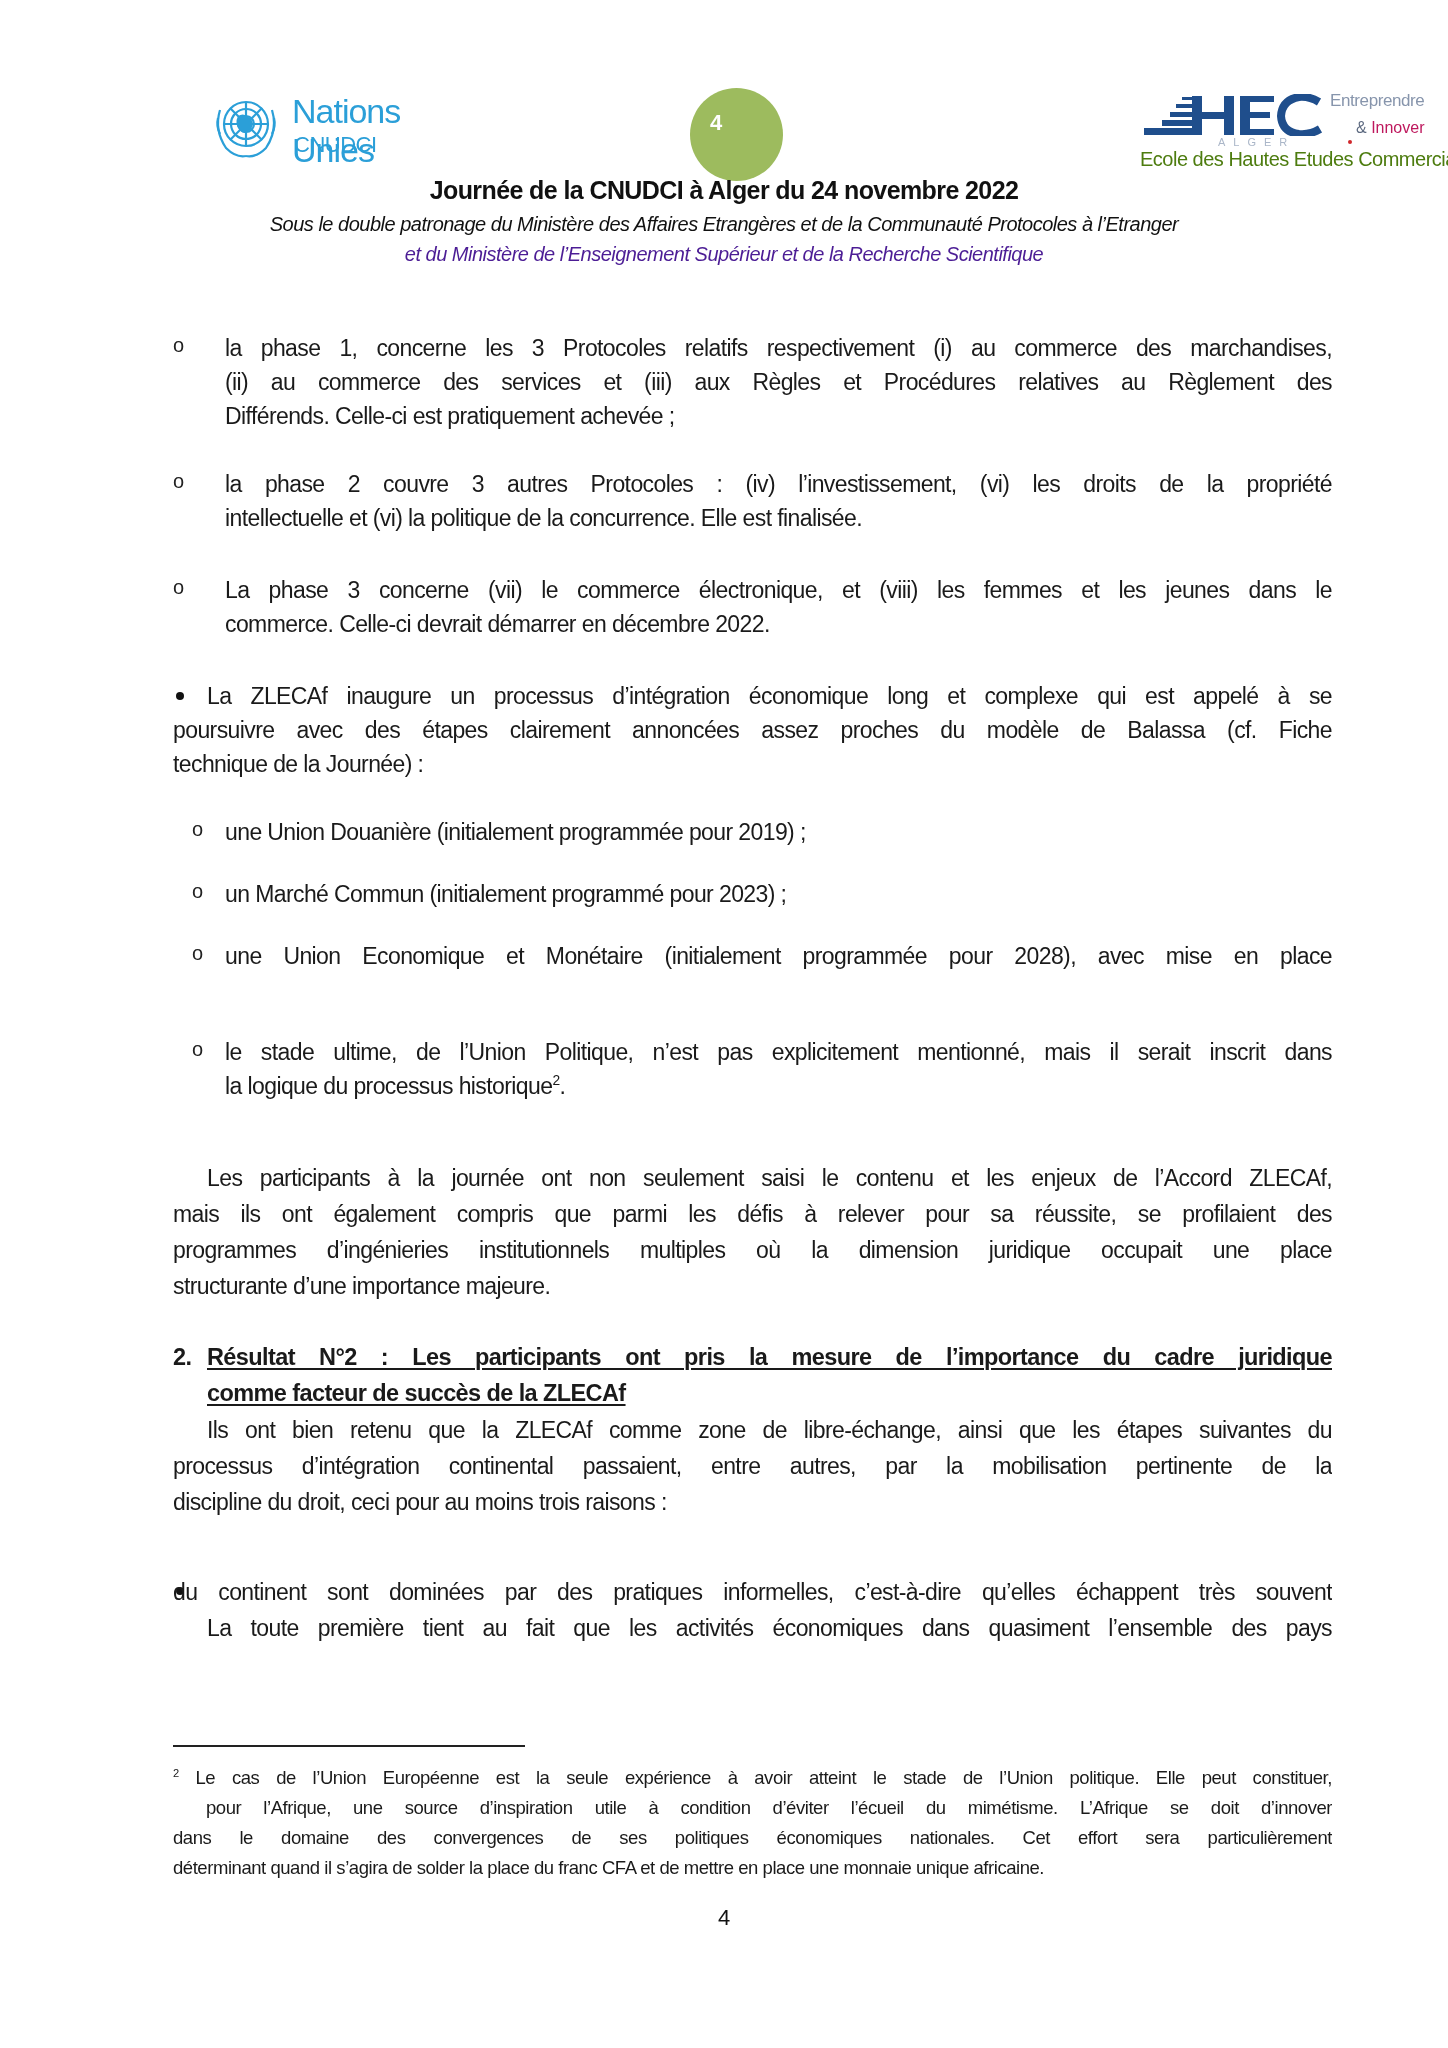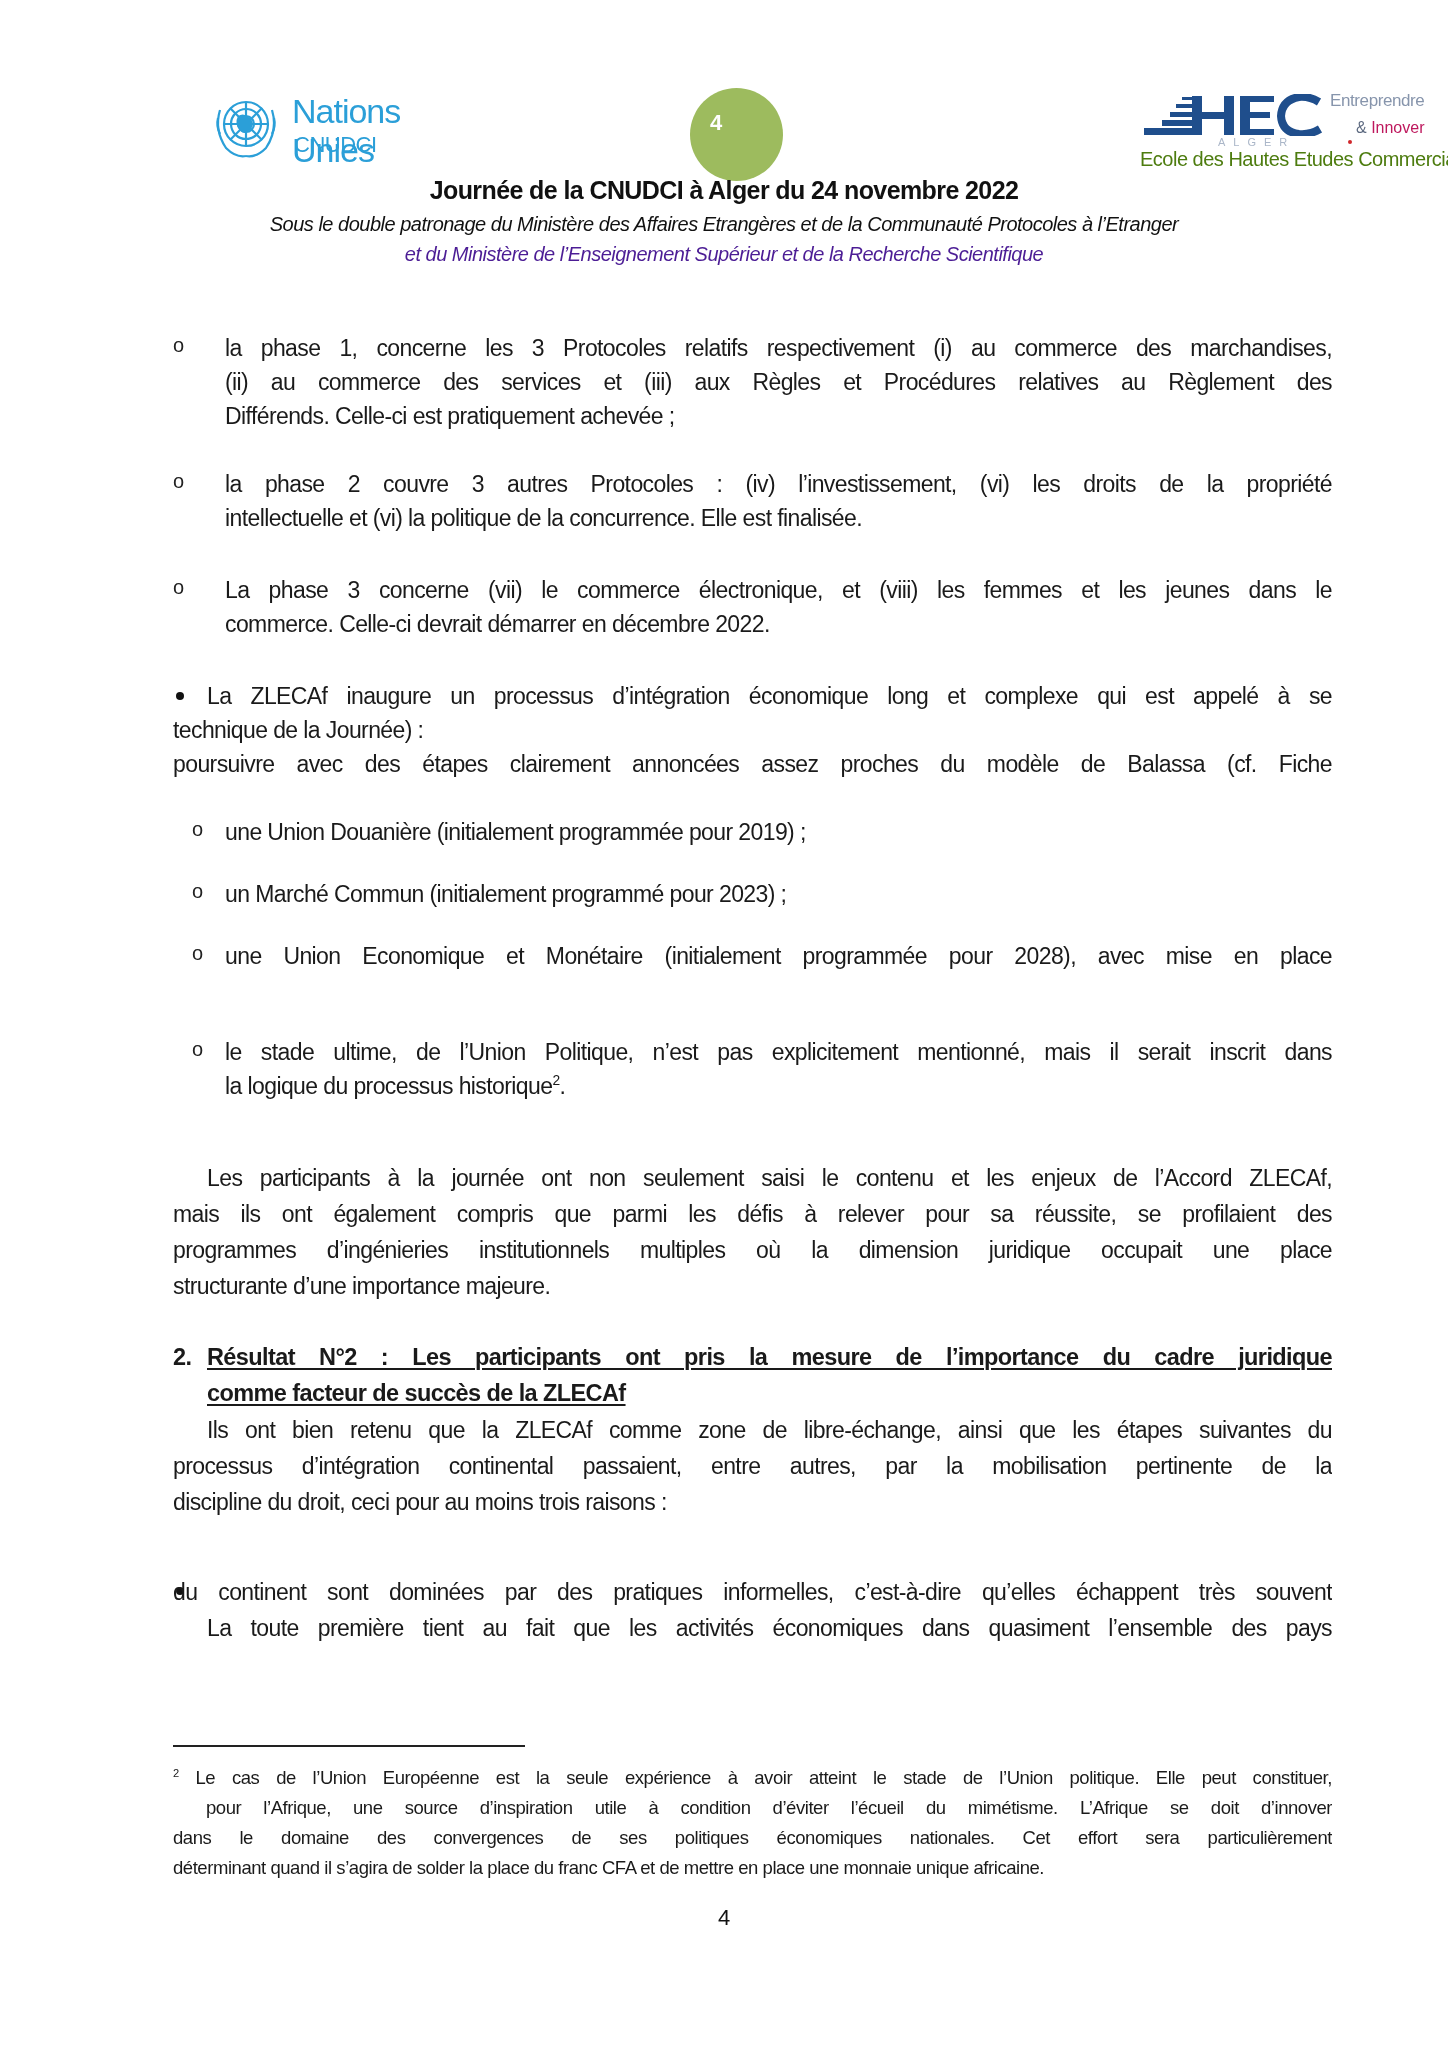--- a/index.html
+++ b/index.html
@@ -129,22 +129,22 @@
       <div class="line just" style="text-align-last: justify; white-space: normal; height: 34px; overflow: hidden;">La phase 3 concerne (vii) le commerce électronique, et (viii) les femmes et les jeunes dans le</div>
       <div class="line">commerce. Celle-ci devrait démarrer en décembre 2022.</div>
     </div>
   </div>
 </div>
 
 <div>
   <span class="bul-dot" style="left:176px; top:692px;"></span>
   <div class="block full txt" style="top:679px;">
     <div class="line" style="text-indent: 34px; text-align: justify; text-align-last: justify; white-space: normal; height: 34px; overflow: hidden;">La ZLECAf inaugure un processus d’intégration économique long et complexe qui est appelé à se</div>
+    <div class="line" style="text-align: justify; text-align-last: justify; white-space: normal; height: 34px; overflow: hidden;">poursuivre avec des étapes clairement annoncées assez proches du modèle de Balassa (cf. Fiche</div>
     <div class="line">technique de la Journée) :</div>
-    <div class="line" style="text-align: justify; text-align-last: justify; white-space: normal; height: 34px; overflow: hidden;">poursuivre avec des étapes clairement annoncées assez proches du modèle de Balassa (cf. Fiche</div>
   </div>
 </div>
 
 <div>
   <div>
     <span class="bul-o" style="left:192px; top:818px;">o</span>
     <div class="block txt" style="top:815px;">
       <div class="line">une Union Douanière (initialement programmée pour 2019) ;</div>
     </div>
   </div>

